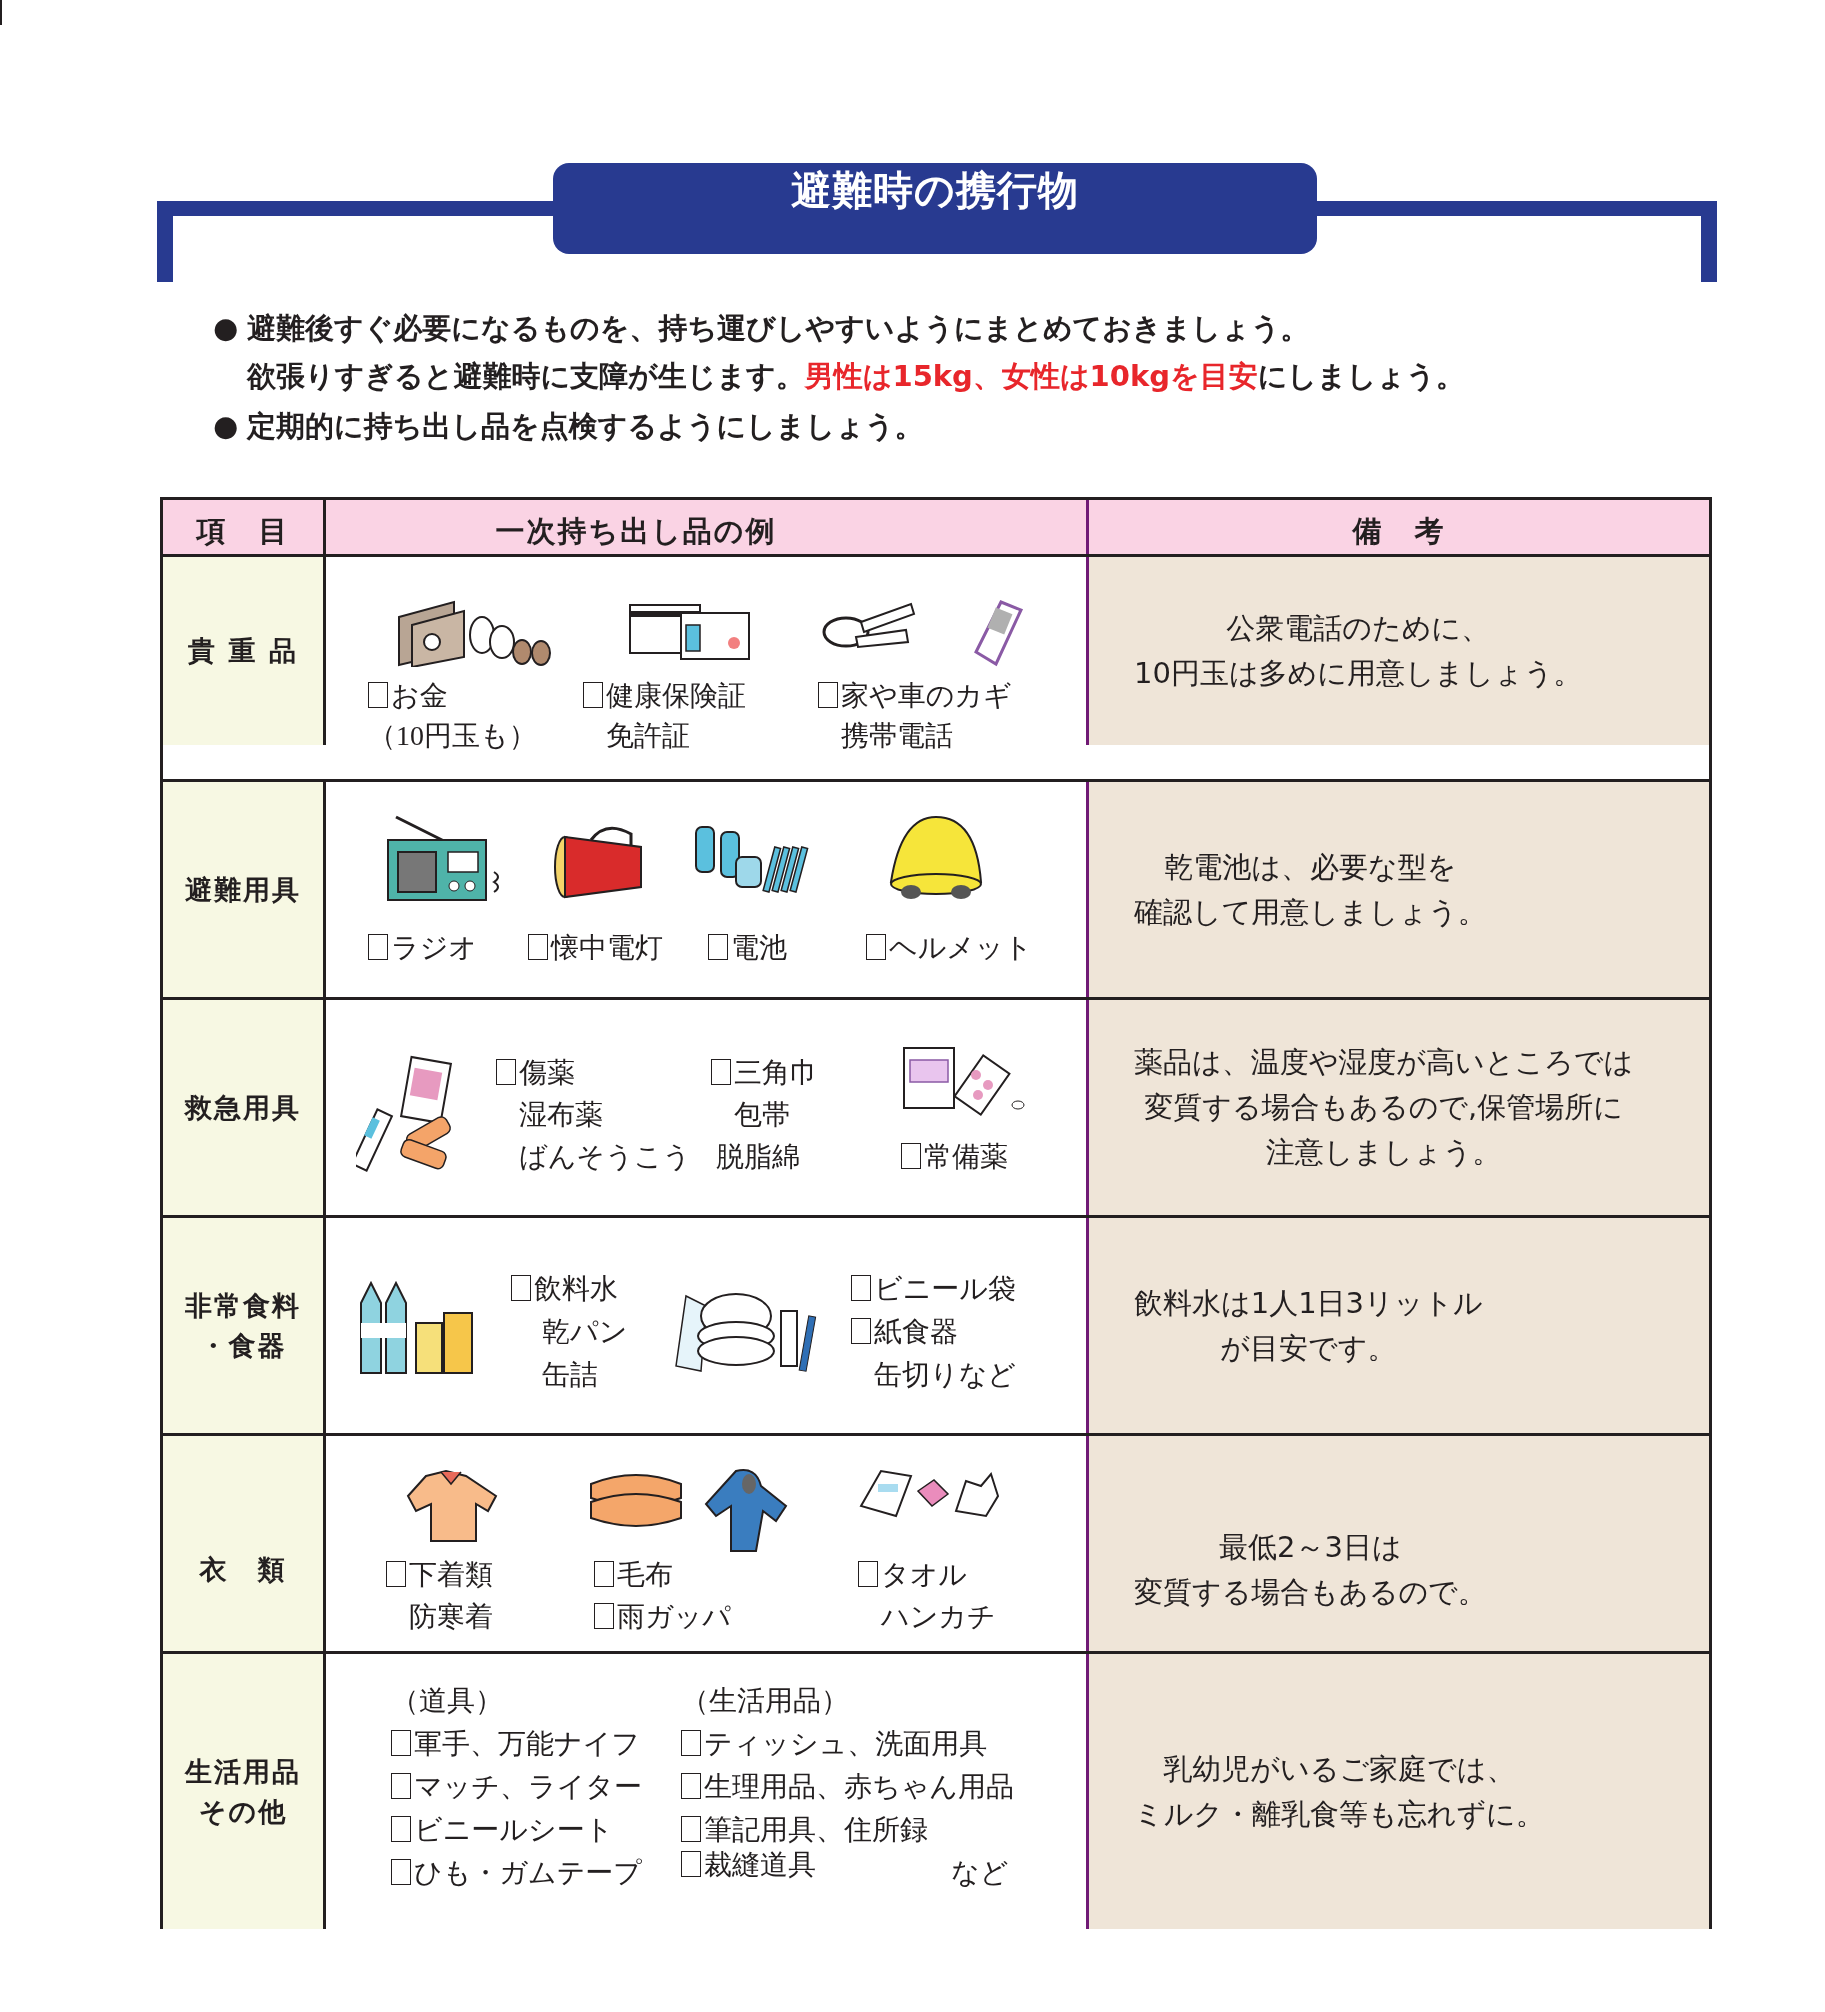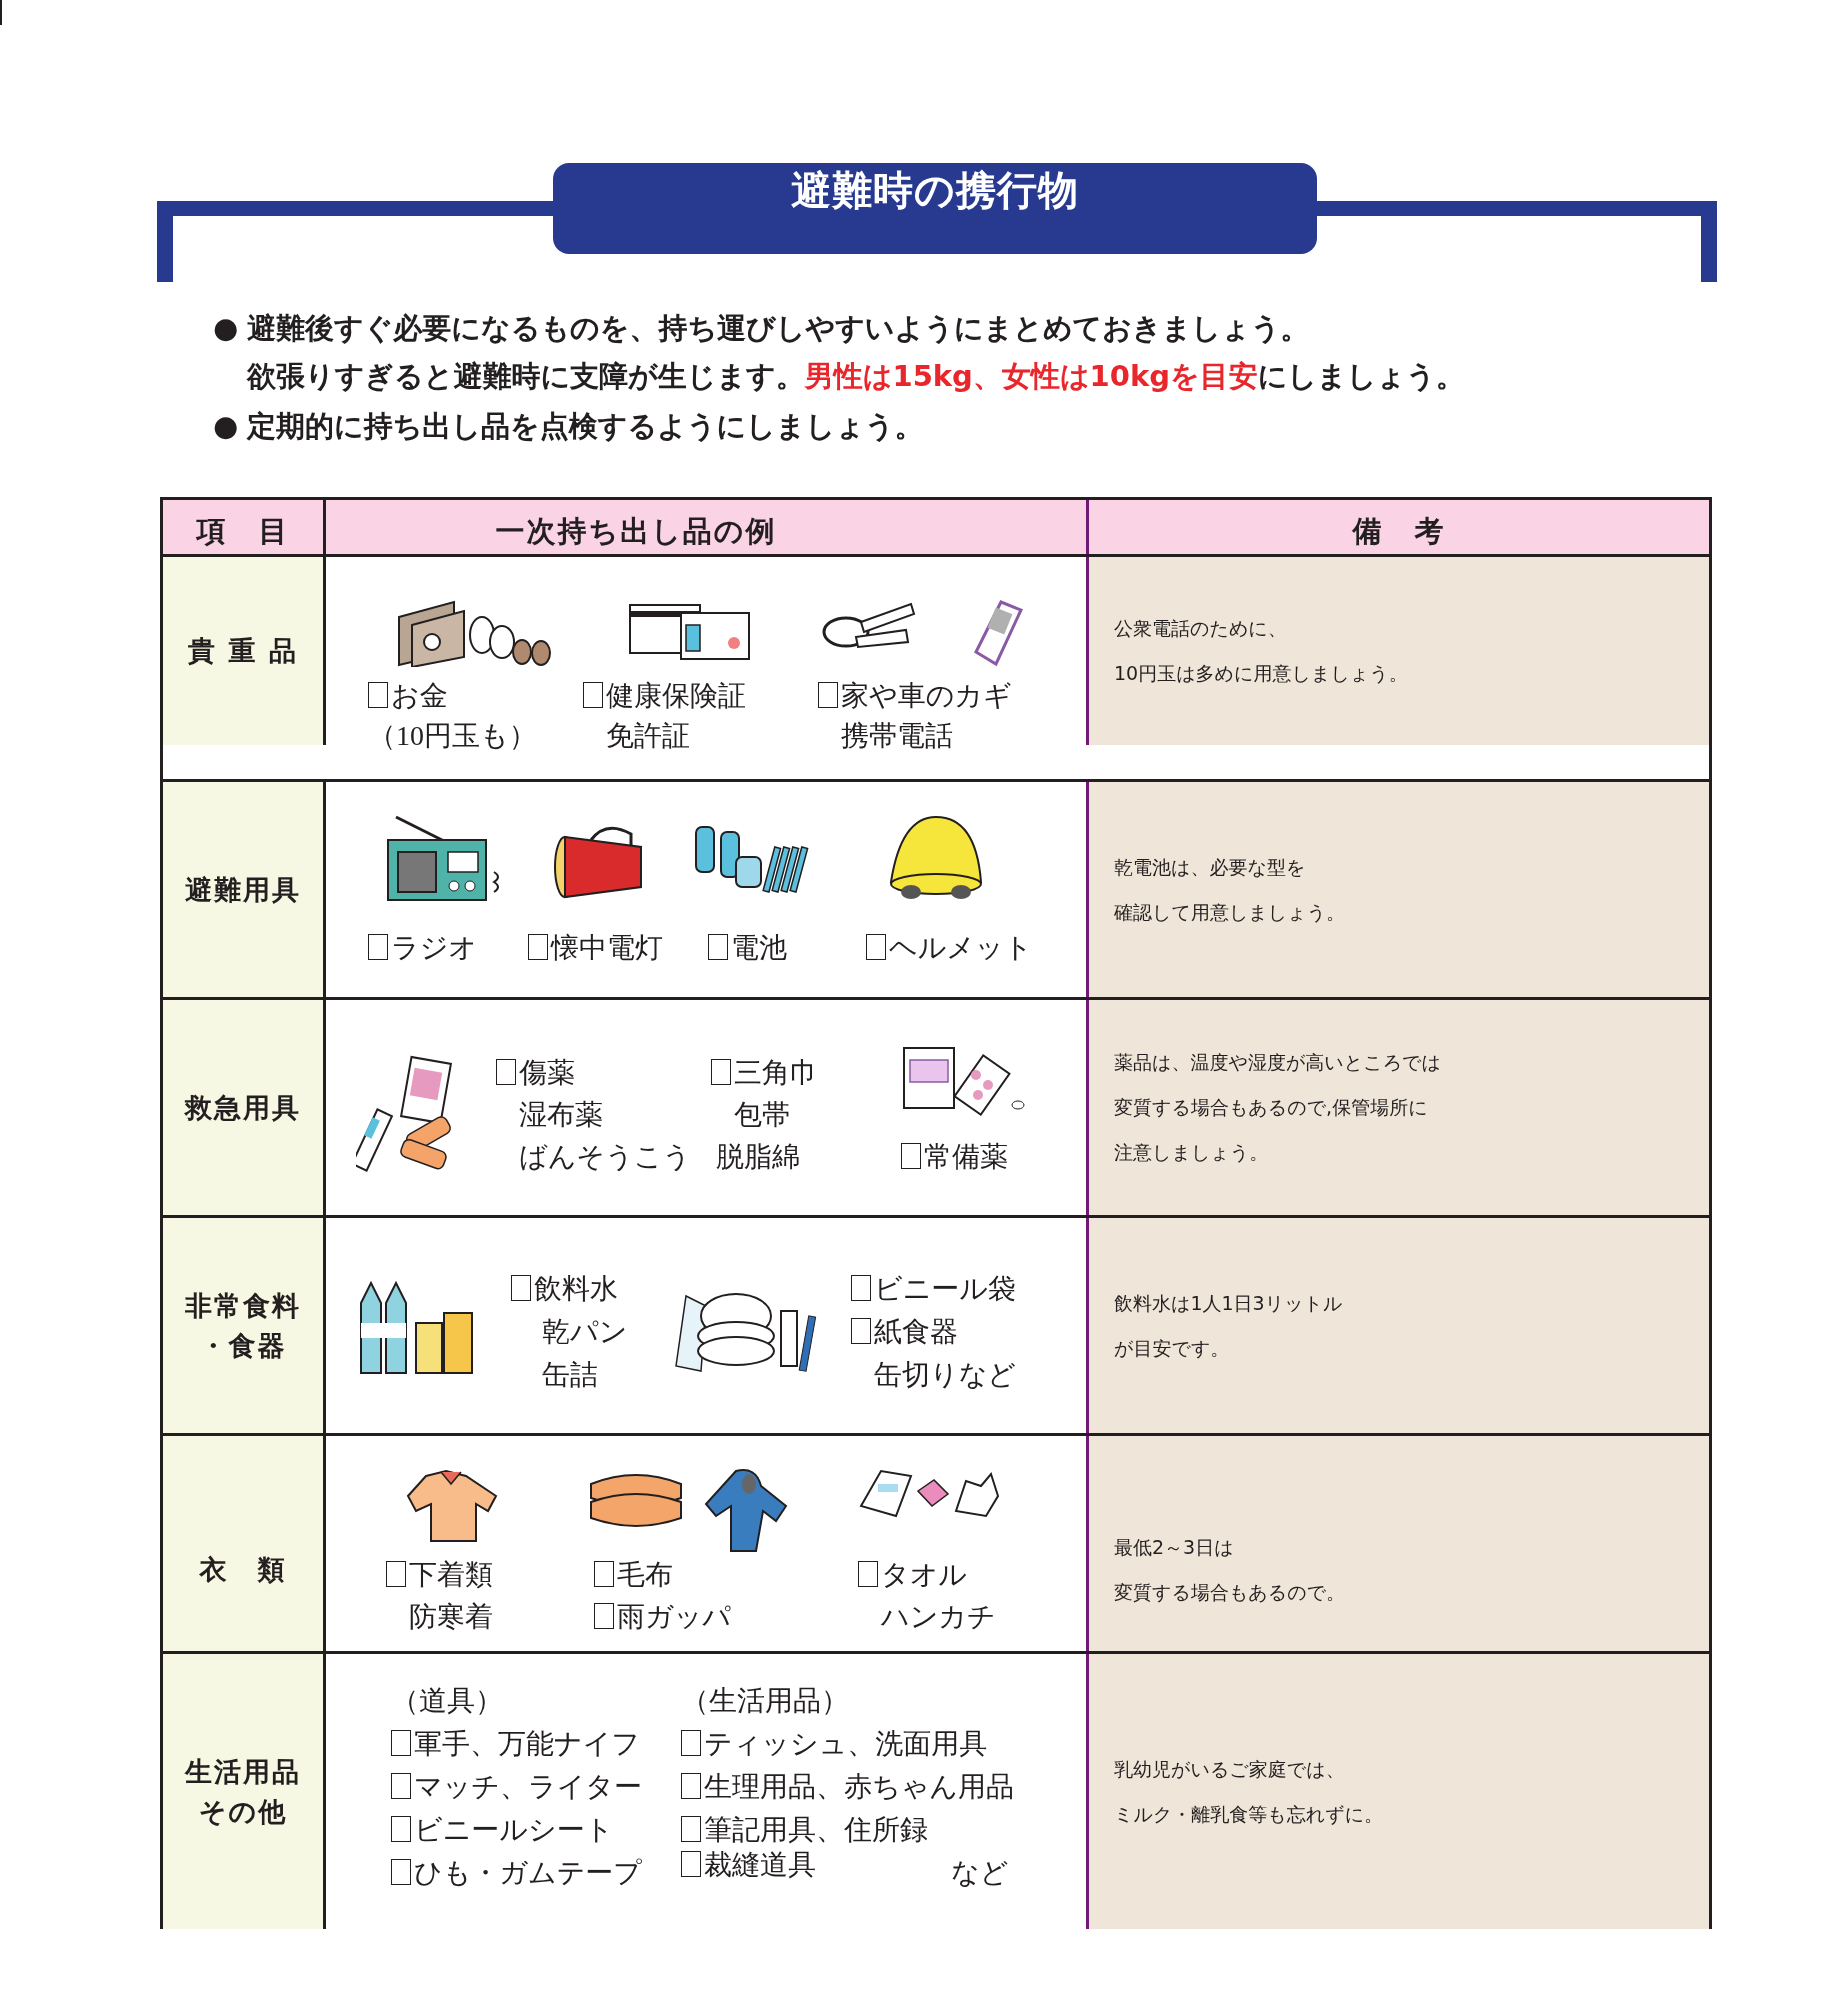--- a/index.html
+++ b/index.html
@@ -37,21 +37,21 @@
   .row { position: absolute; left: 0; width: 100%; display: flex; border-top: 3px solid #231f20; box-sizing: border-box; }
   .row.first { border-top: none; }
   .cell { box-sizing: border-box; position: relative; height: 100%; }
   .c1 { width: 163px; border-right: 3px solid #231f20; background: #f7f8e3; display: flex; align-items: center; justify-content: center; text-align: center; }
   .c2 { width: 763px; border-right: 3px solid #701a75; background: #ffffff; font-family: Liberation Serif, serif; }
   .c3 { flex: 1; background: #efe5d8; display: flex; align-items: center; }
   .hdr .c1, .hdr .c2, .hdr .c3 { background: #fad3e4; justify-content: center; }
   .hdr .c2 { display: flex; align-items: center; }
   .hdr-text { font-size: 29px; font-weight: bold; letter-spacing: 2px; }
   .cat { font-size: 27px; font-weight: bold; line-height: 40px; letter-spacing: 2px; }
-  .note { padding-left: 25px; font-size: 19px; line-height: 45px; color: #231f20; }
+  .note { padding-left: 45px; font-size: 29px; line-height: 45px; color: #231f20; text-align: center; }
   .item { position: absolute; font-size: 28px; line-height: 42px; white-space: nowrap; color: #231f20; }
   .cb { display: inline-block; width: 18px; height: 24px; border: 1.5px solid #231f20; margin-right: 3px; vertical-align: -3px; background: #fff; }
   .sub { padding-left: 23px; }
   .ill { position: absolute; }
 </style>
 </head>
 <body>
 
 <div class="crop-mark"></div>
 

